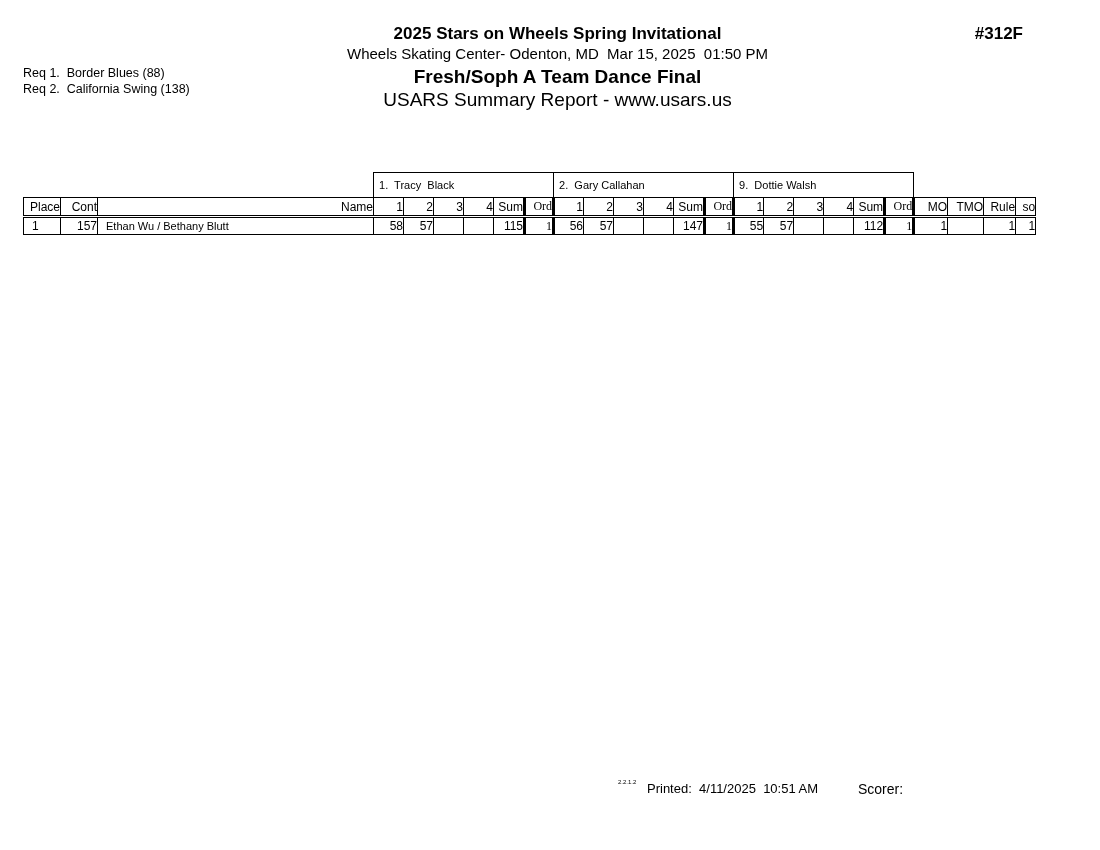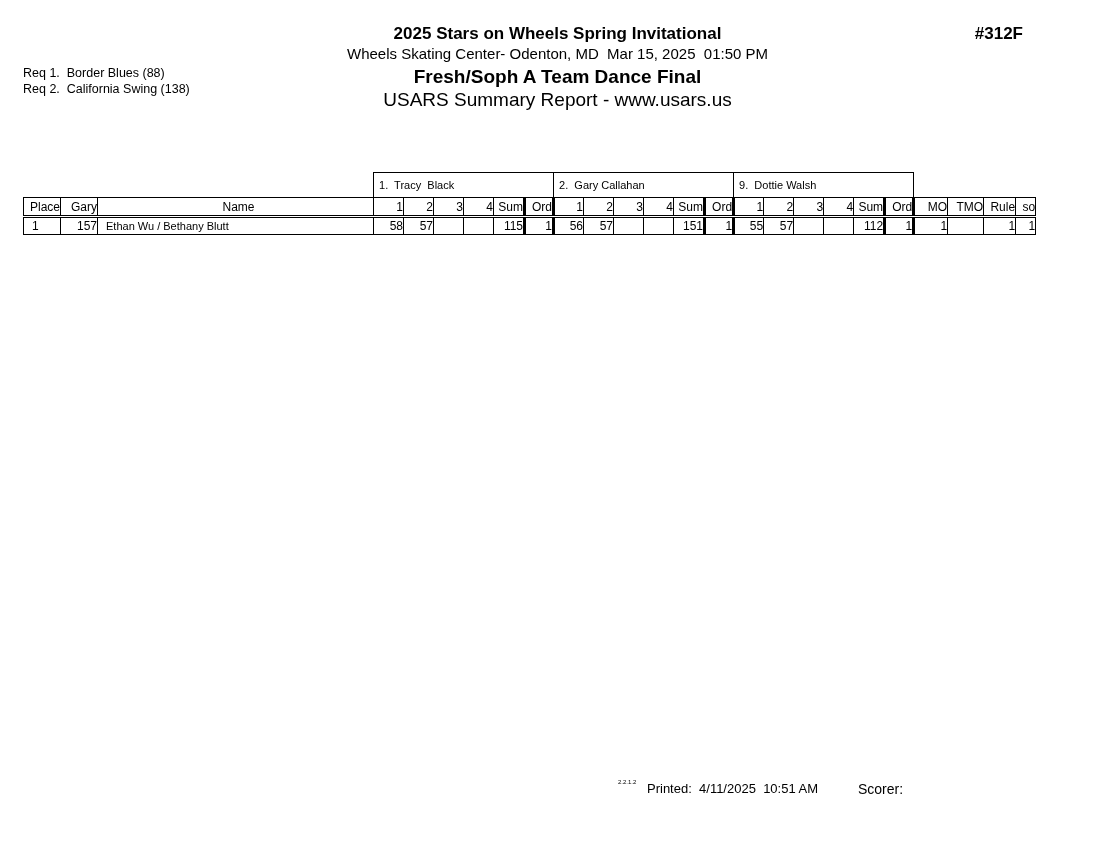--- a/index.html
+++ b/index.html
@@ -57,24 +57,24 @@
     overflow: hidden;
   }
   tr.judges-row td.spacer { border: none; }
   tr.judges-row th.judge-box {
     height: 25px;
     text-align: left;
     padding-left: 5px;
     font-size: 11px;
     vertical-align: middle;
   }
-  th.col-left   { text-align: center; padding-left: 6px; }
+  th.col-left   { text-align: right; padding-left: 6px; }
   td.cell-left  { text-align: left; padding-left: 8px; }
   
-  .ord-col { border-left: 3px solid #000 !important; border-right: 3px solid #000 !important; }
+  .ord-col { border-left: 3px solid #000 !important; border-right: 3px solid #000 !important; font-family: Liberation Serif, serif; }
   
   tr.data-row th, tr.data-row td { border-top: 3px double #000; height: 18px; }
   .bold { font-weight: bold; }
   td.name-cell { font-size: 11px; }
 
   
   .footer-version {
     position: absolute;
     left: 618px; top: 779px;
     font-size: 6px; line-height: 6px;
@@ -141,21 +141,21 @@
       <thead>
         <tr class="judges-row">
           <td class="spacer" colspan="3"></td>
           <th class="judge-box pre" colspan="6">1.  Tracy  Black</th>
           <th class="judge-box pre" colspan="6">2.  Gary Callahan</th>
           <th class="judge-box pre" colspan="6">9.  Dottie Walsh</th>
           <td class="spacer" colspan="4"></td>
         </tr>
         <tr class="header-row">
           <th>Place</th>
-          <th>Gary</th>
+          <th>Cont</th>
           <th class="col-left">Name</th>
 
           <th>1</th>
           <th>2</th>
           <th>3</th>
           <th>4</th>
           <th>Sum</th>
           <th class="ord-col">Ord</th>
 
           <th>1</th>
@@ -188,21 +188,21 @@
           <td>57</td>
           <td></td>
           <td></td>
           <td>115</td>
           <td class="ord-col bold">1</td>
 
           <td>56</td>
           <td>57</td>
           <td></td>
           <td></td>
-          <td>151</td>
+          <td>147</td>
           <td class="ord-col bold">1</td>
 
           <td>55</td>
           <td>57</td>
           <td></td>
           <td></td>
           <td>112</td>
           <td class="ord-col bold">1</td>
 
           <td>1</td>

